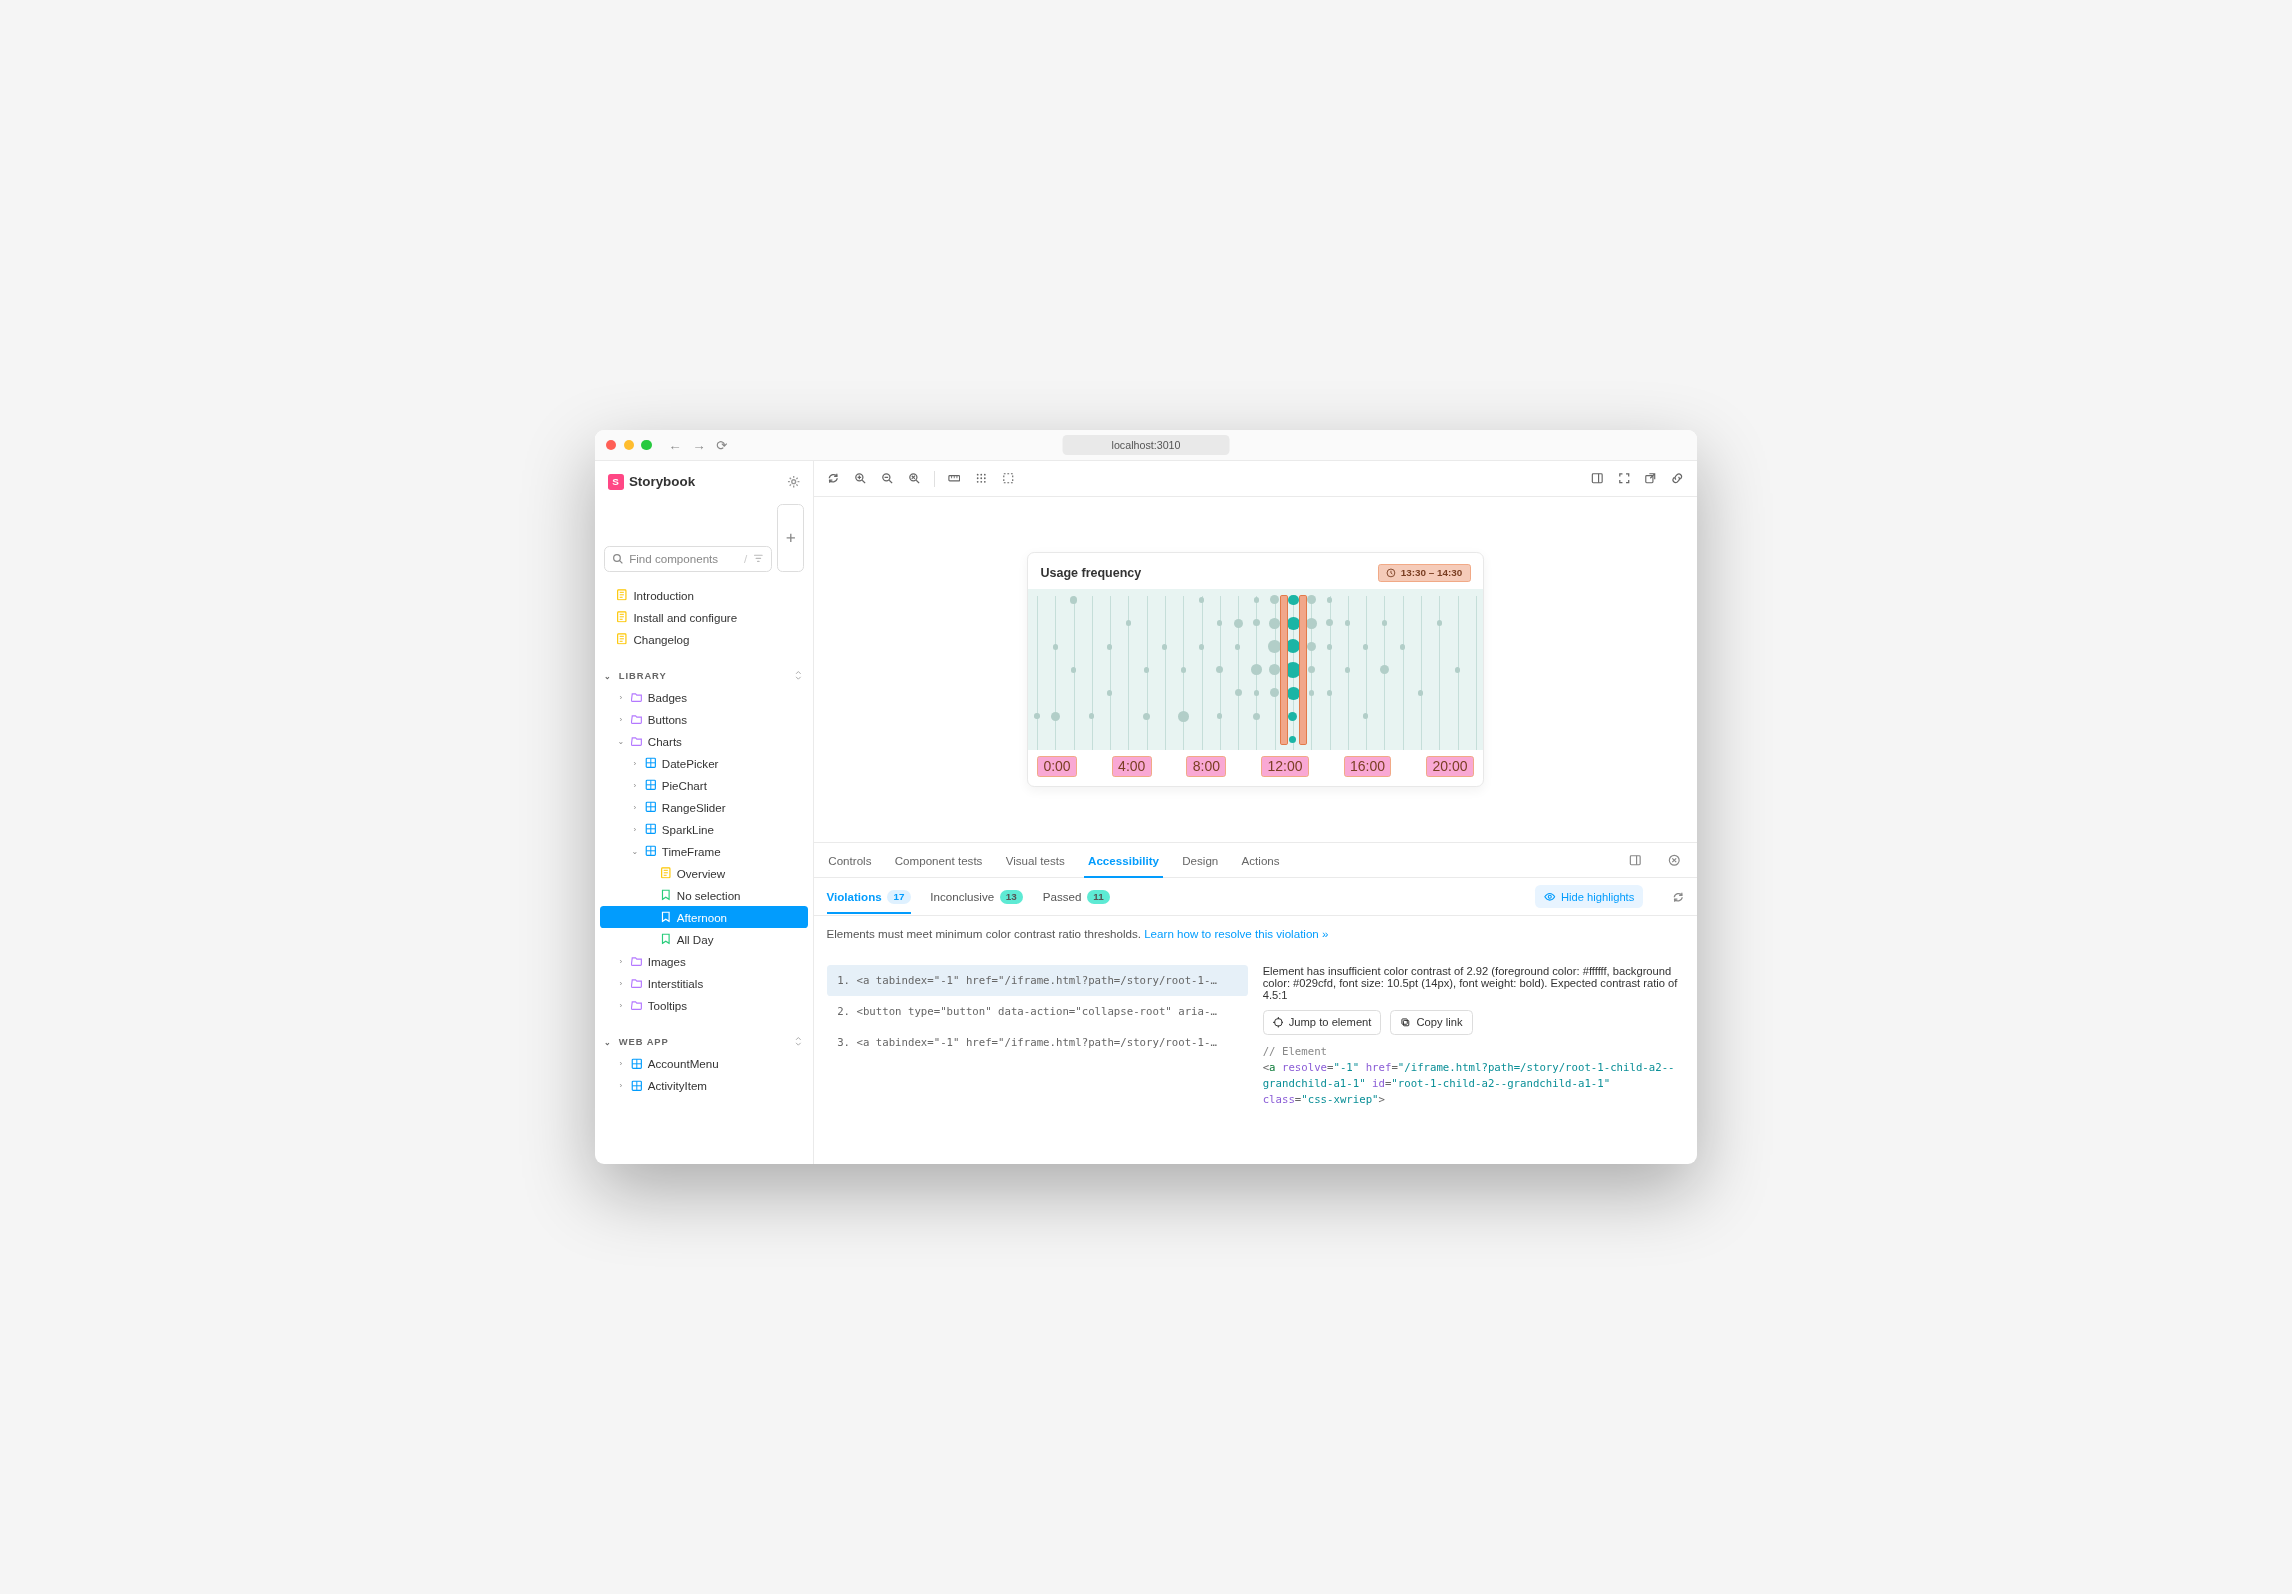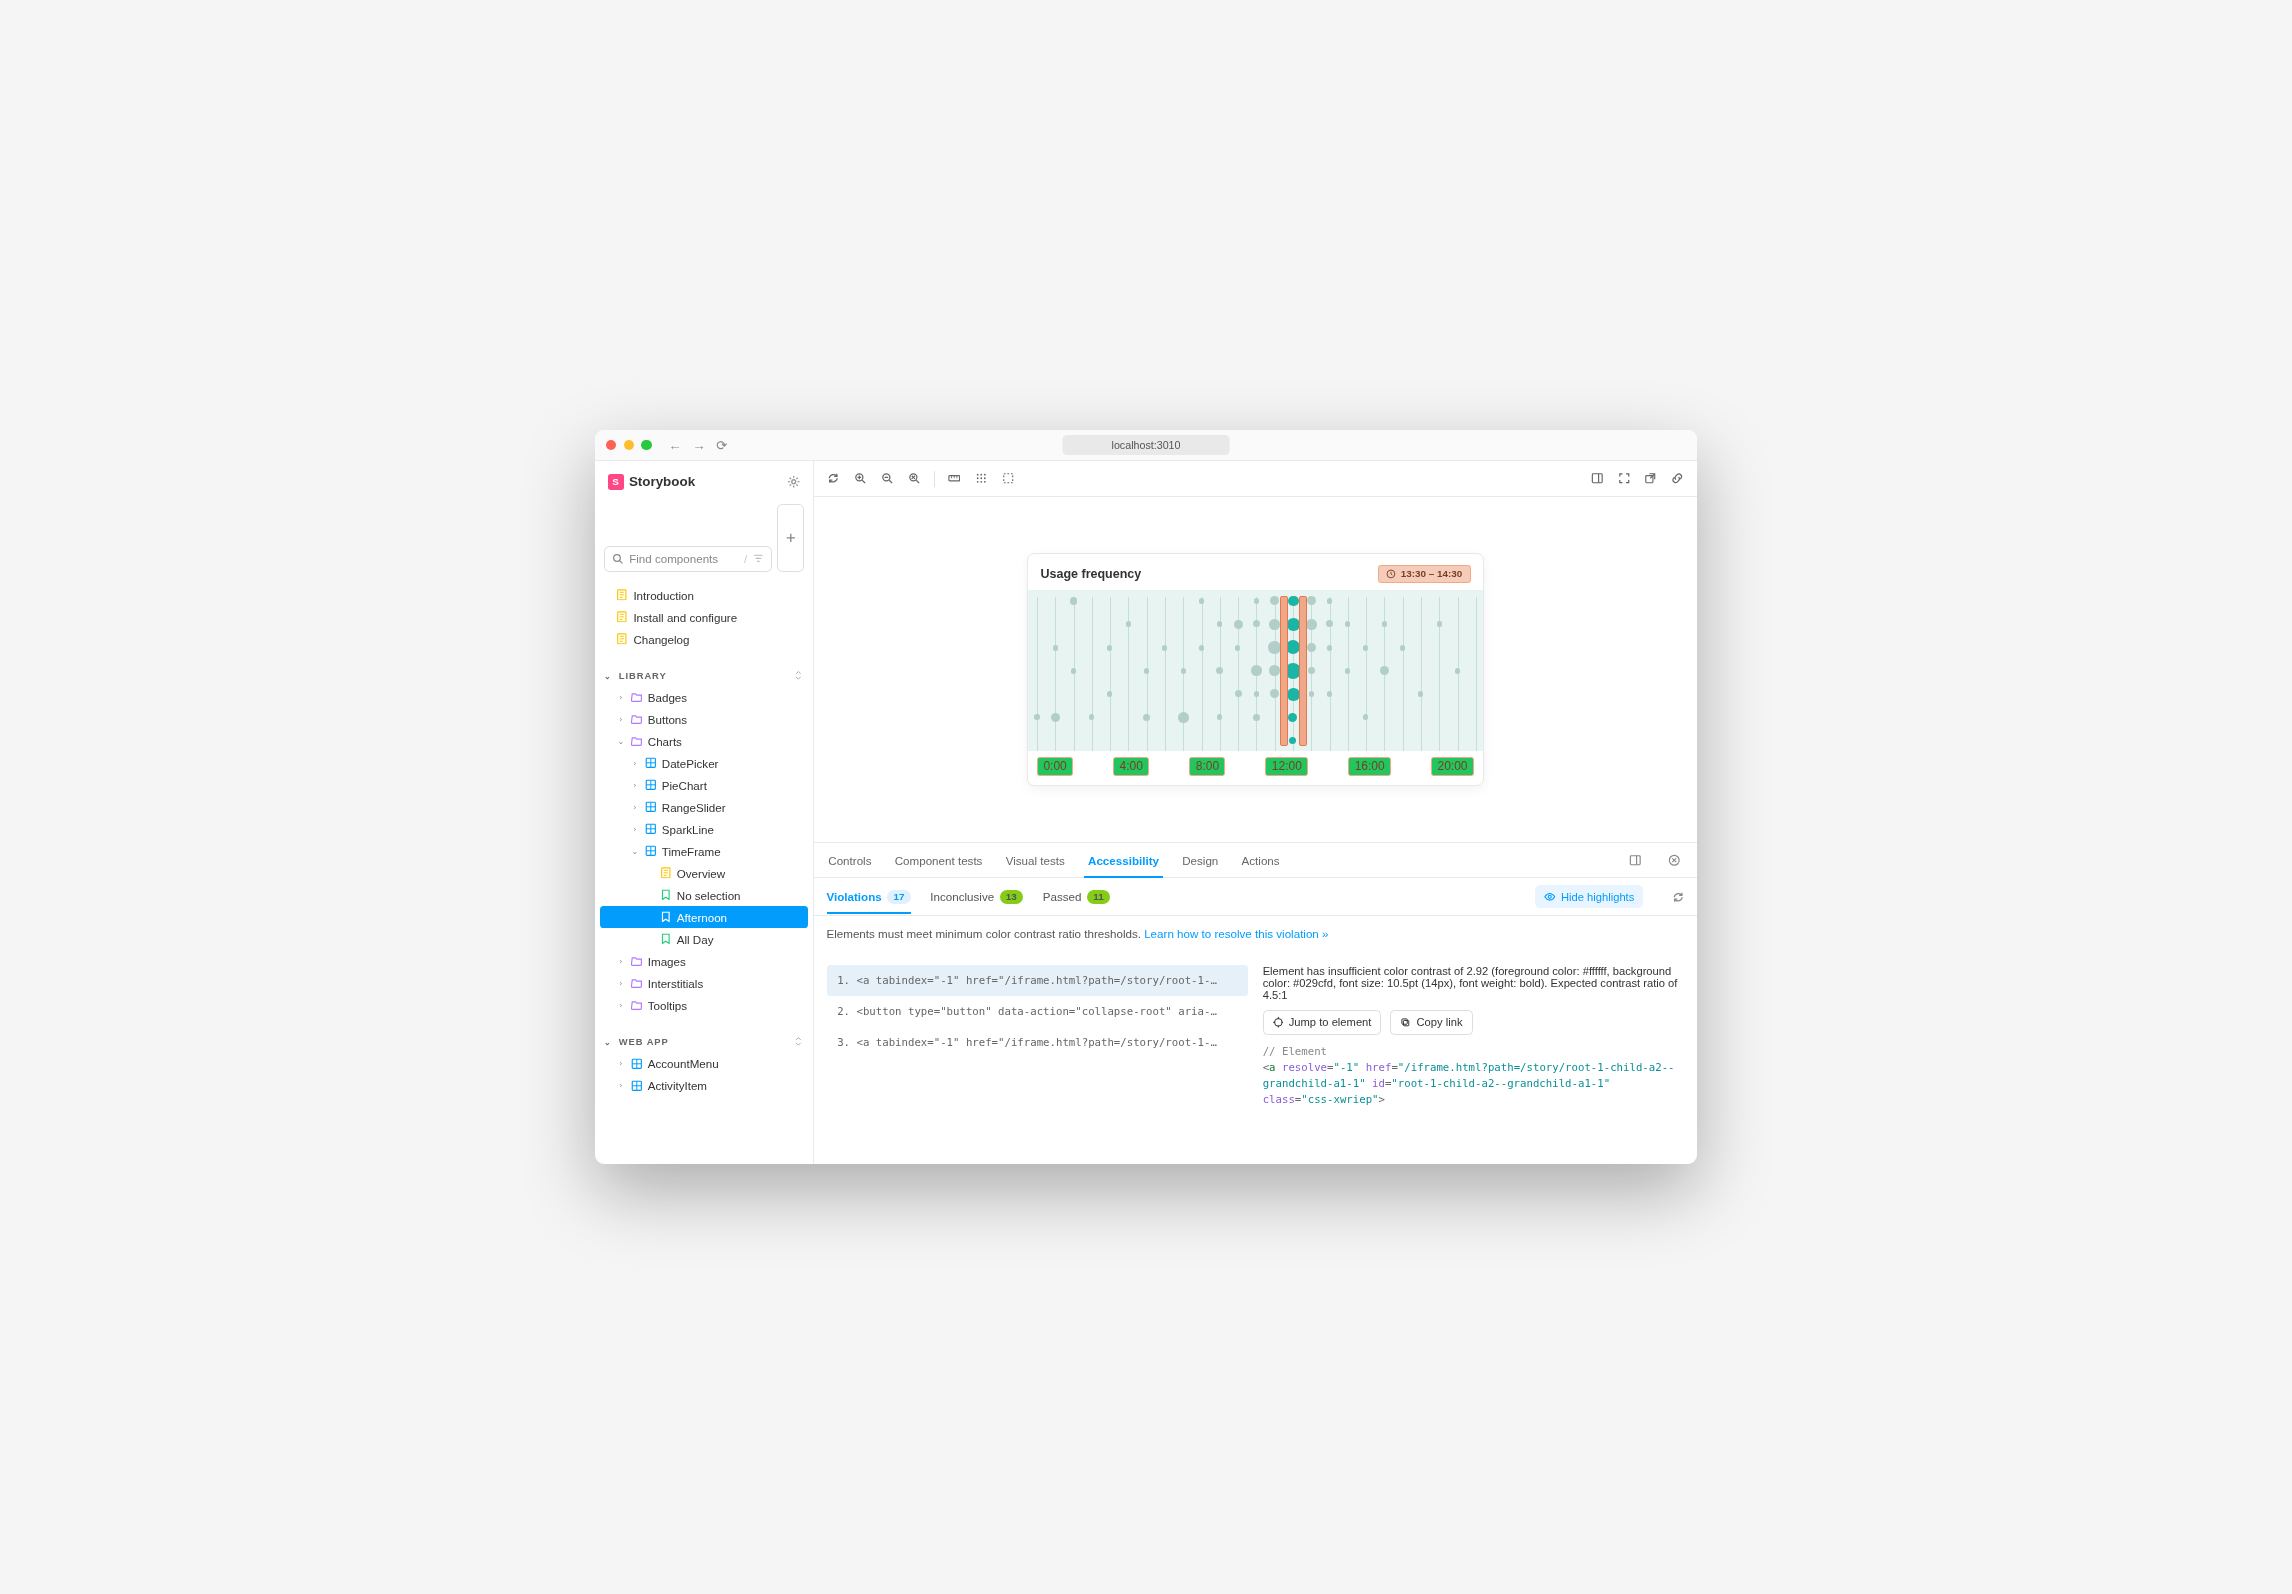--- a/index.html
+++ b/index.html
@@ -156,21 +156,21 @@
 .dotspace {
   background:#e8f4f2;
   height: 161px;
   position:relative;
   overflow:hidden;
 }
 .dotspace .vline { position:absolute; top:7.2px; bottom:0; width:0.9px; background:#c5ded9; }
 .dotspace .bub { position:absolute; border-radius:50%; }
 .sel-handle { position:absolute; top:5.4px; bottom:5.4px; width:8px; background:#f1a78a; border:0.9px solid #e27a4a; border-radius:1.8px; }
 .timerow { display:flex; justify-content:space-between; padding:5.4px 9px 9px; }
-.timetag { font-size:12px; background:#22c55e; border:0.9px solid #f1a986; color:#7a3e22; padding:1.8px 5.4px; border-radius:2.7px; }
+.timetag { font-size:14px; background:#f9a8d4; border:0.9px solid #f1a986; color:#7a3e22; padding:1.8px 5.4px; border-radius:2.7px; }
 
 
 .addon {
   border-top:0.9px solid #eaeaea;
   display:flex; flex-direction:column;
   height: 322px;
 }
 .tabs {
   display:flex; align-items:center; gap:19.7px;
   padding: 0 12.5px;
@@ -186,21 +186,21 @@
 .subtabs {
   display:flex; align-items:center; gap:19.7px;
   padding: 0 12.5px;
   height: 38px;
   border-bottom:0.9px solid #eaeaea;
   font-size:11.6px; color:#555;
 }
 .subtabs .stab { display:flex; align-items:center; gap:5.4px; padding:9px 0; cursor:pointer; }
 .subtabs .stab.active { color:#029cfd; font-weight:600; position:relative; }
 .subtabs .stab.active::after { content:""; position:absolute; left:0; right:0; bottom:-0.9px; height:1.8px; background:#029cfd; }
-.count { background:#84cc16; color:#555; border-radius:9px; font-size:9.9px; padding:1.8px 6.3px; font-weight:600;}
+.count { background:#5eead4; color:#555; border-radius:9px; font-size:9.9px; padding:1.8px 6.3px; font-weight:600;}
 .stab.active .count { background:#dff1ff; color:#029cfd; }
 .subtabs .spacer { flex:1; }
 .hide-btn { background:#e8f4ff; color:#029cfd; font-size:11.2px; padding:5.4px 9px; border-radius:5.4px; display:flex; align-items:center; gap:5.4px; cursor:pointer; }
 .refresh-icn { color:#888; cursor:pointer; }
 
 .detail { flex:1; overflow:auto; padding: 10.7px 12.5px; font-size:11.6px; color:#333; }
 .rule-head { display:flex; align-items:center; justify-content:space-between; }
 .rule-title { font-weight:700; font-size:12.5px; margin-bottom:3.6px;}
 .rule-right { display:flex; align-items:center; gap:9px; color:#888; font-size:10.7px;}
 .rule-desc { color:#555; margin-bottom:25px; }

